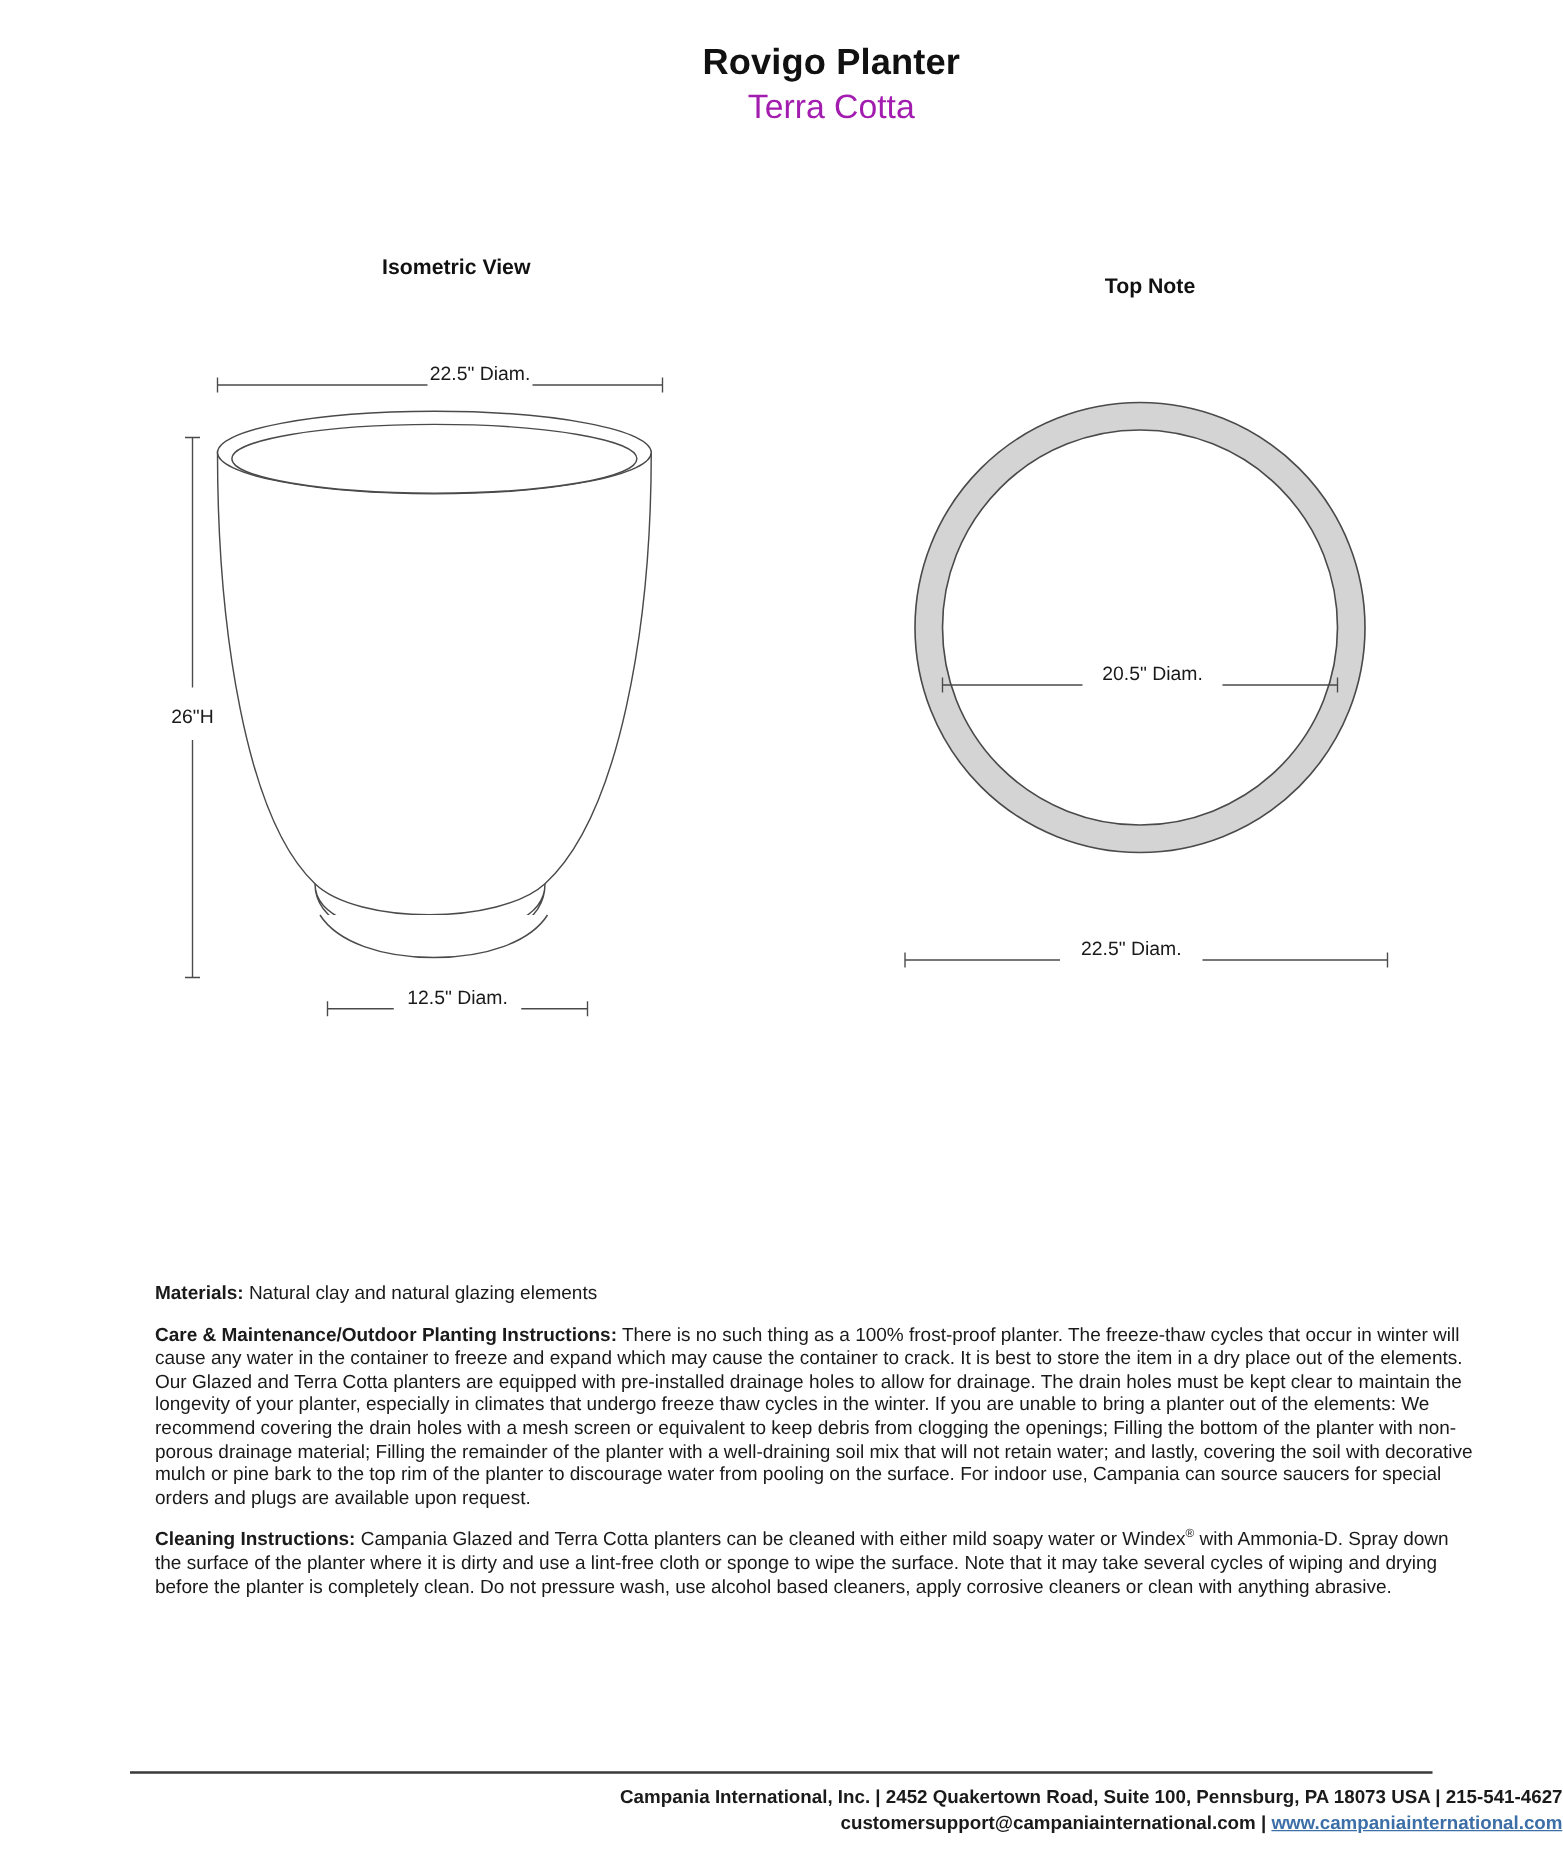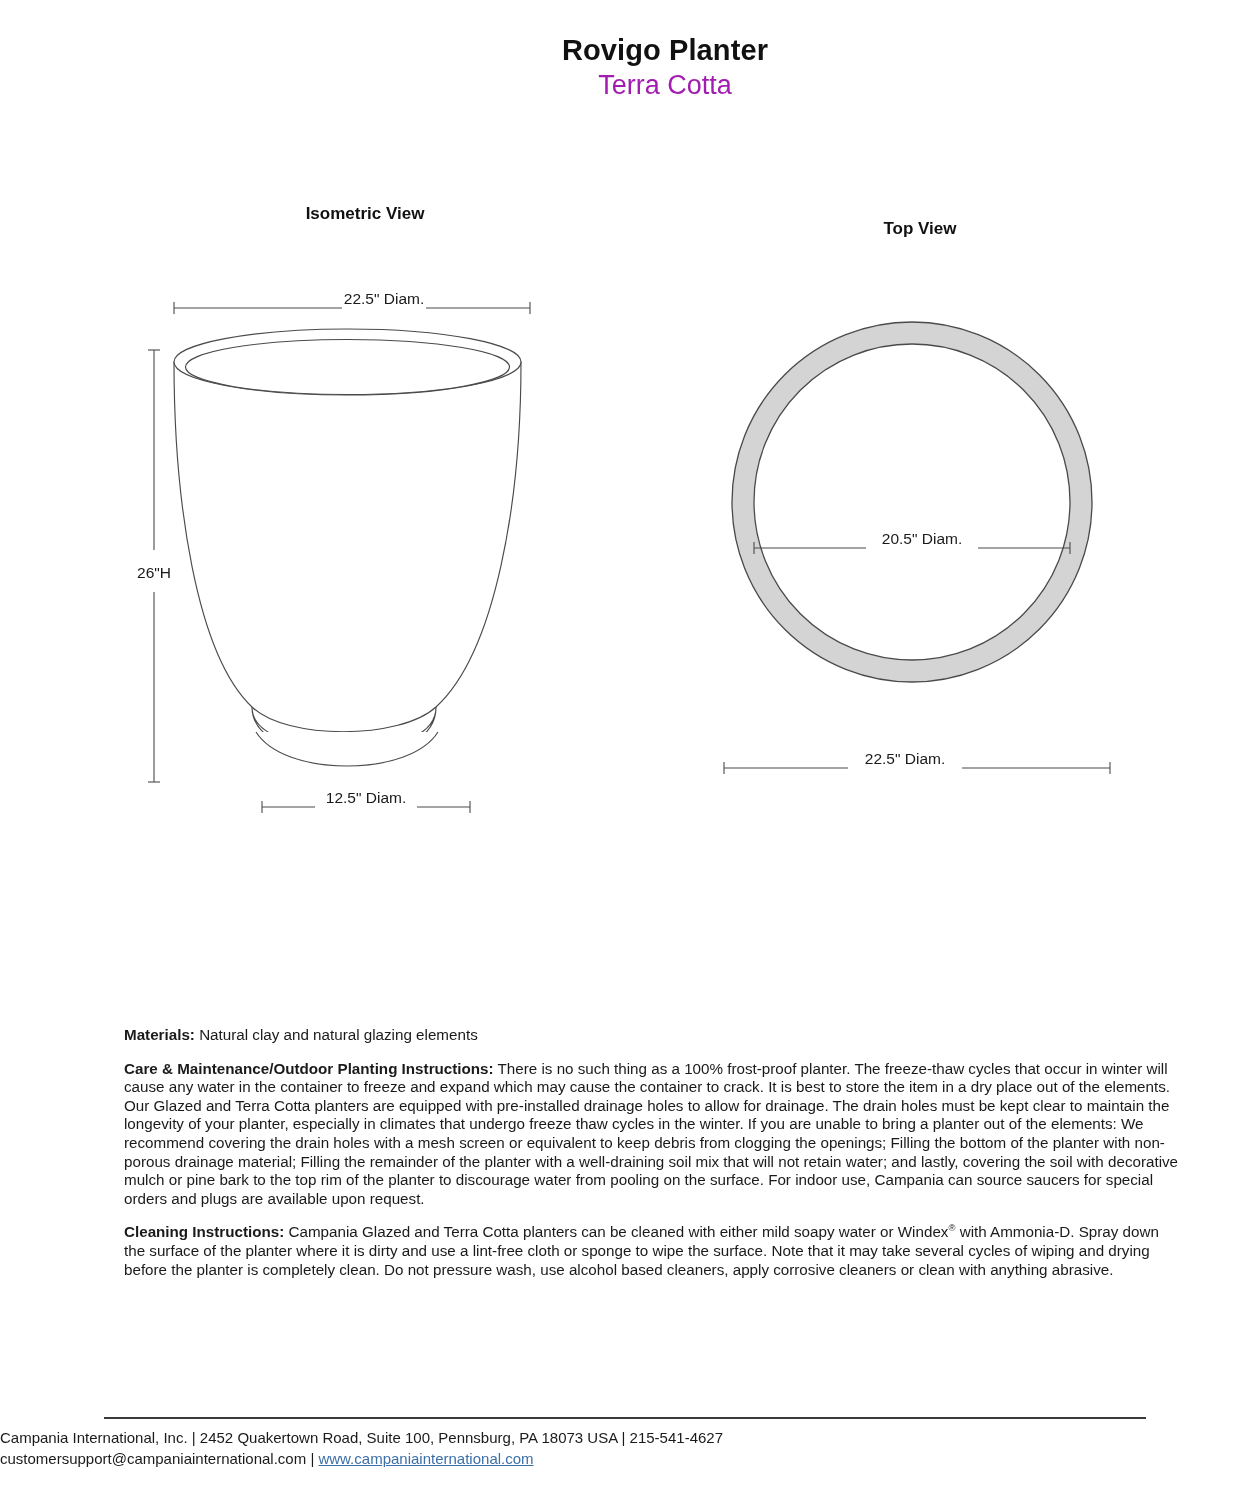--- a/index.html
+++ b/index.html
@@ -102,42 +102,43 @@
     top: 1417px;
     width: 1042px;
     height: 0;
     border-top: 2.5px solid #3a3a3a;
   }
   .footer-text {
     position: absolute;
     left: 0;
     top: 1427px;
     width: 1250px;
-    text-align: left;
+    text-align: right;
     font-size: 15px;
     line-height: 21px;
     color: #1a1a1a;
+    font-weight: bold;
   }
   .footer-link {
     color: #3c6fa8;
     text-decoration: underline;
   }
 </style>
 </head>
 <body>
 
 <div class="page">
 
   <div class="title-block">
     <div class="title-main">Rovigo Planter</div>
     <div class="title-sub">Terra Cotta</div>
   </div>
 
   <div class="view-caption" id="caption-iso">Isometric View</div>
-  <div class="view-caption" id="caption-top">Top View</div>
+  <div class="view-caption" id="caption-top">Top Note</div>
 
   <svg class="drawing" id="iso-svg" width="440" height="570" viewBox="0 0 440 570">
 
     <g stroke="#4a4a4a" stroke-width="1.1" fill="none">
       <line x1="64" y1="38" x2="232" y2="38"></line>
       <line x1="316" y1="38" x2="420" y2="38"></line>
       <line x1="64" y1="32" x2="64" y2="44"></line>
       <line x1="420" y1="32" x2="420" y2="44"></line>
     </g>
     <text class="dim-text" x="274" y="34" text-anchor="middle">22.5" Diam.</text>

